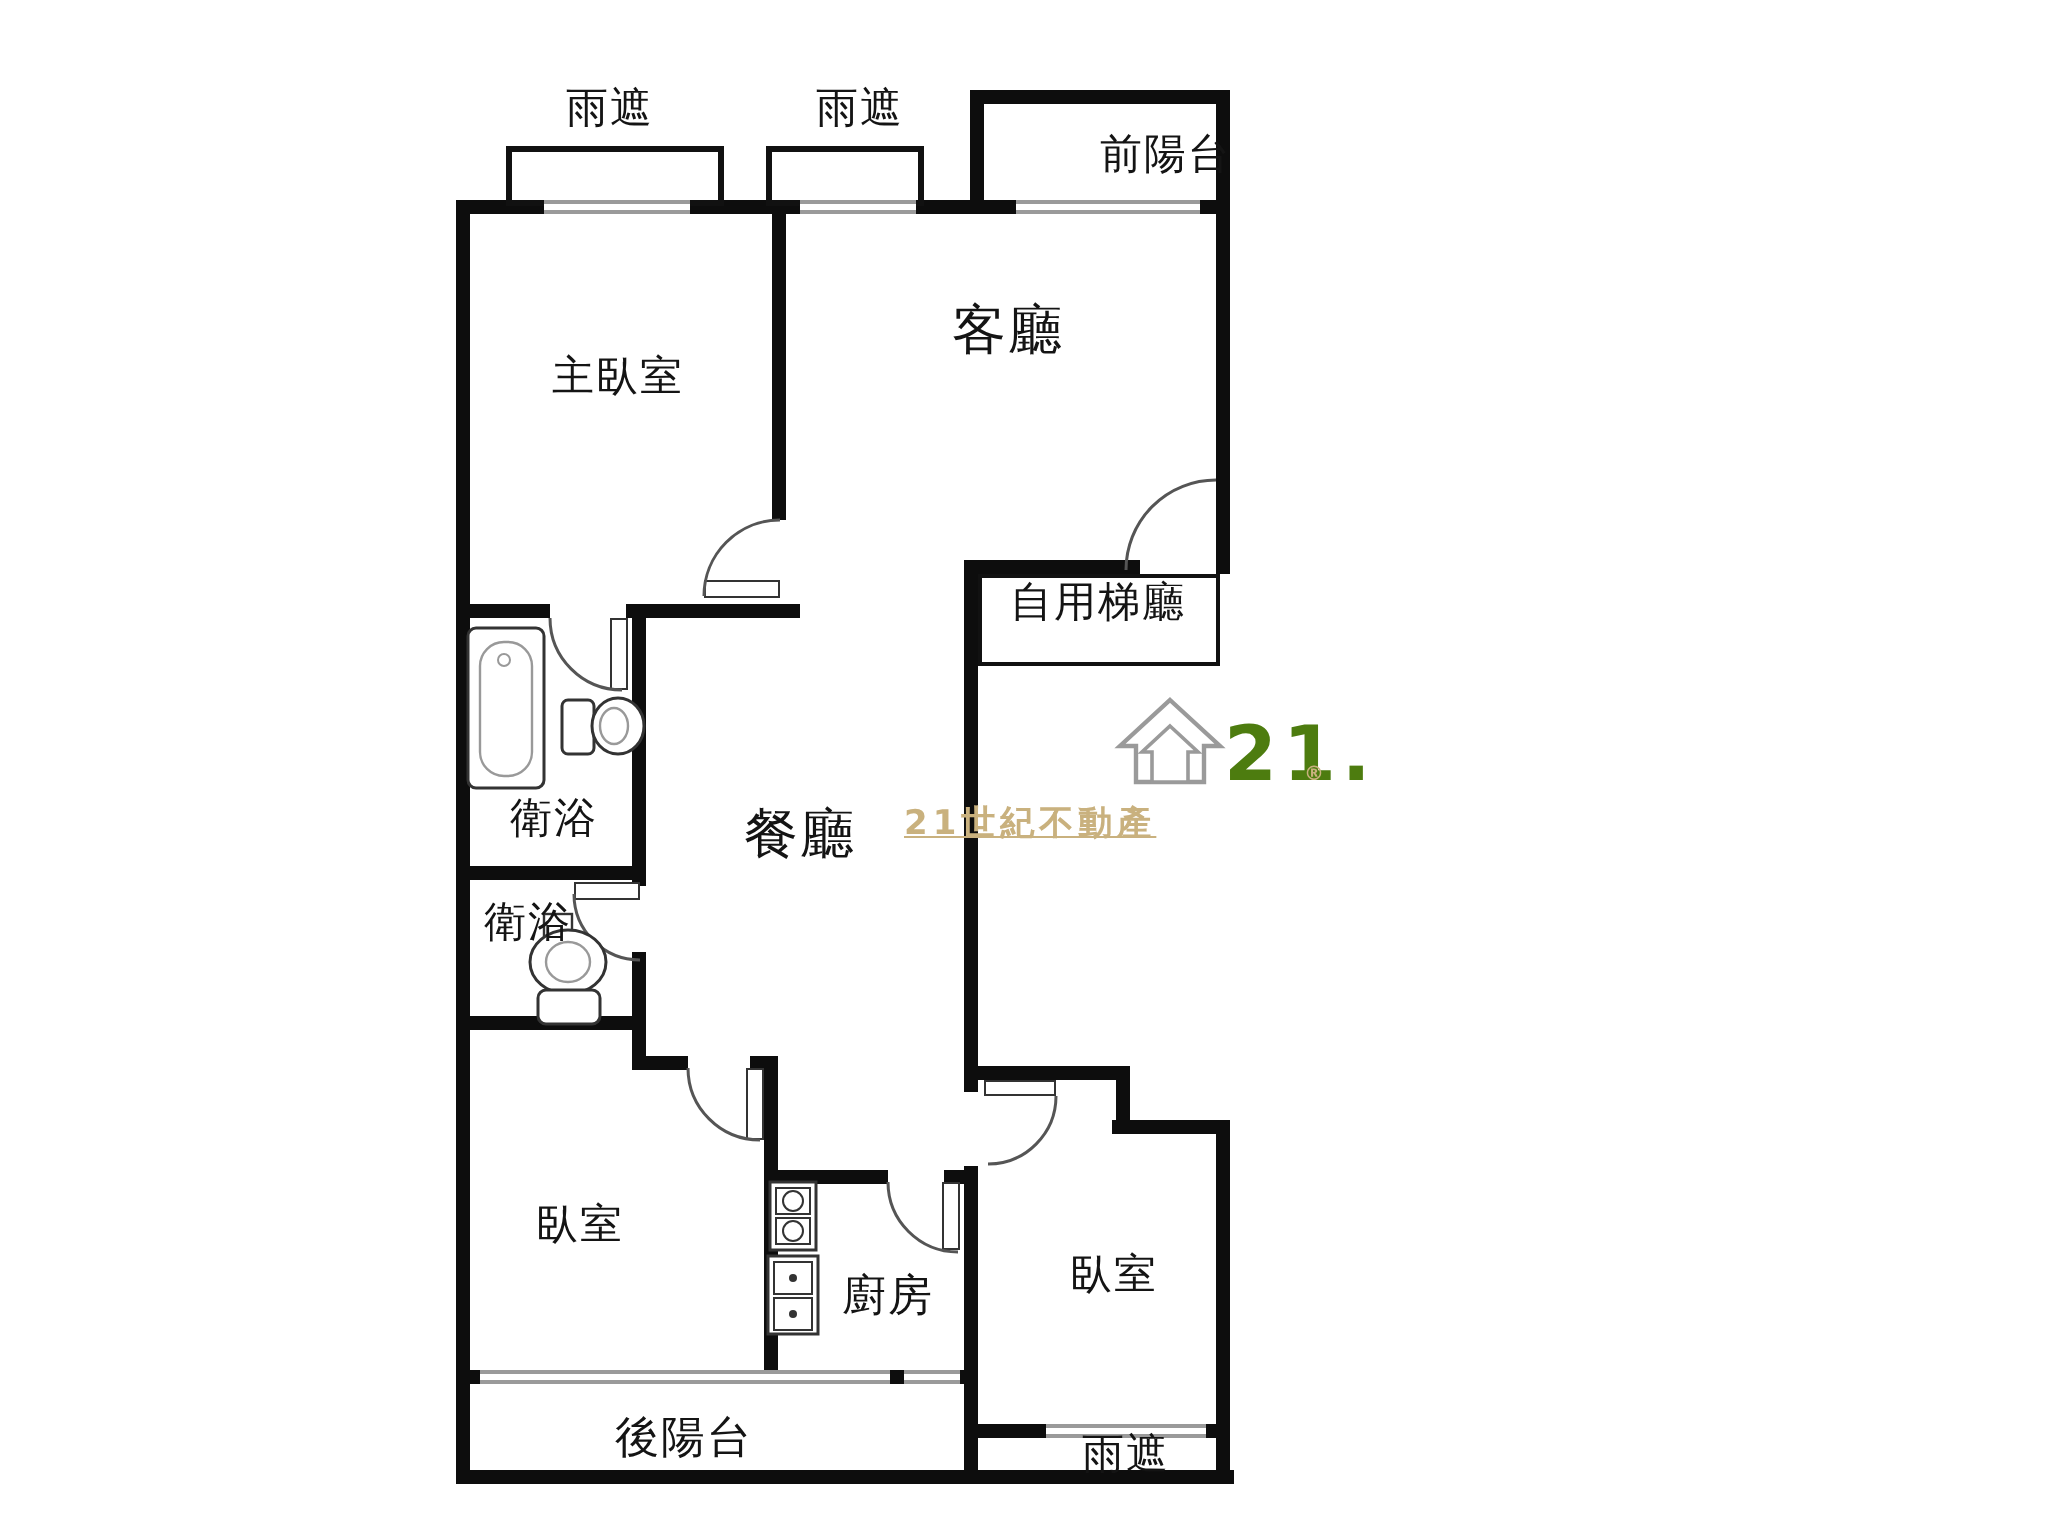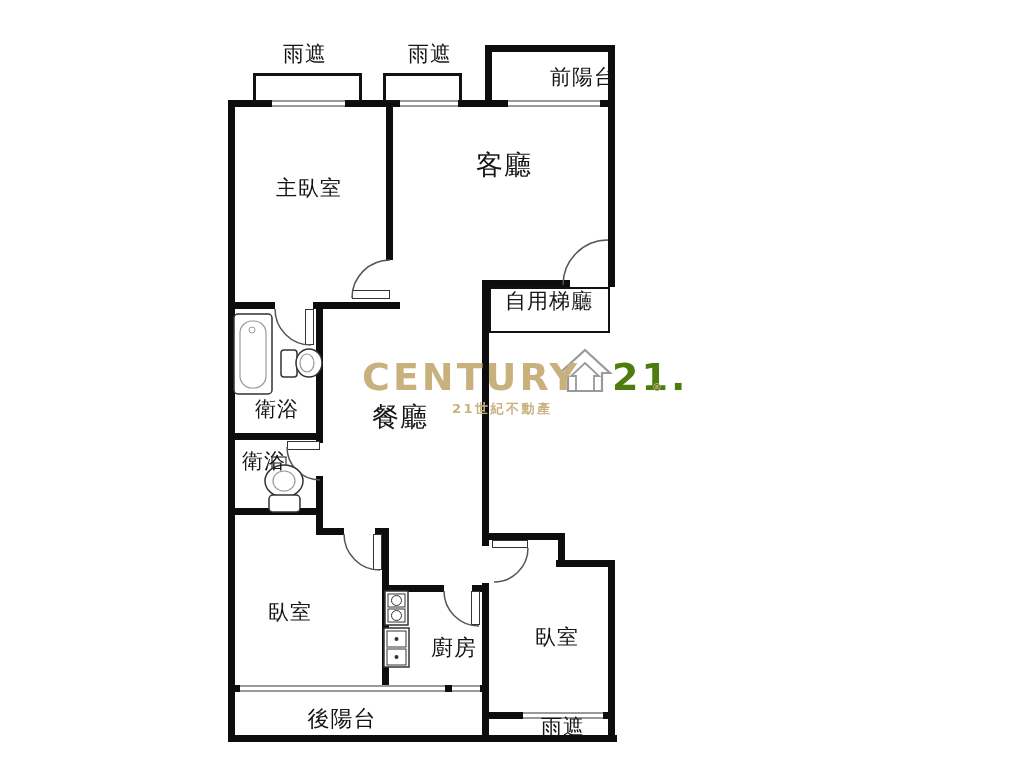--- a/index.html
+++ b/index.html
@@ -9,22 +9,22 @@
   .win{position:absolute;height:7px;background:#ffffff;border-top:2px solid #9a9a9a;
        border-bottom:2px solid #9a9a9a;box-sizing:border-box;}
   .rc{position:absolute;border:3px solid #111;box-sizing:border-box;background:#fff;}
   .box{position:absolute;border:2px solid #111;box-sizing:border-box;background:#fff;}
   .leaf{position:absolute;background:#fff;border:1.5px solid #333;box-sizing:border-box;}
   .lbl{position:absolute;transform:translate(-50%,-50%);color:#141414;white-space:nowrap;
        font-family:"DejaVu Serif","Liberation Serif",serif;letter-spacing:1px;}
   .s21{font-size:21px;} .s22{font-size:22px;} .s26{font-size:21px;} .s27{font-size:27px;}
   #wm-brand,#wm-num{position:absolute;font-weight:700;font-size:38px;letter-spacing:3px;
        font-family:"DejaVu Sans",sans-serif;}
-  #wm-sub{position:absolute;font-weight:700;font-size:13px;letter-spacing:2.5px;
-       font-family:"DejaVu Sans",sans-serif;}
+  #wm-sub{position:absolute;font-weight:700;font-size:17px;letter-spacing:2.5px;
+       font-family:"DejaVu Sans",sans-serif;text-decoration:underline;}
   #wm-reg{position:absolute;font-weight:700;font-size:10px;font-family:"DejaVu Sans",sans-serif;}
   svg{position:absolute;left:0;top:0;}
 </style>
 </head>
 <body>
 
 <div id="stage">
 
   <div>
 
@@ -123,33 +123,32 @@
       <rect x="387" y="649" width="19" height="16" fill="#fff" stroke="#333" stroke-width="1"></rect>
       <circle cx="396.5" cy="657" r="2" fill="#333"></circle>
     </g>
 
     <g>
       <path d="M585,350 L610,373 L602,373 L602,391 L568,391 L568,373 L560,373 Z" fill="#ffffff" stroke="#9a9a9a" stroke-width="2.2"></path>
       <path d="M585,363 L599,376 L594,376 L594,391 L576,391 L576,376 L571,376 Z" fill="#ffffff" stroke="#9a9a9a" stroke-width="1.8"></path>
     </g>
   </svg>
 
-  <div id="wm-brand" style="left:362px;top:355px;color:#C9B17E;">CENTURY</div>
   <div id="wm-num" style="left:612px;top:355px;color:#4d7c0f;">21.</div>
   <div id="wm-reg" style="left:652px;top:382px;color:#C9B17E;">®</div>
   <div id="wm-sub" style="left:452px;top:400px;color:#C9B17E;">21世紀不動產</div>
 
   <div class="lbl s21" style="left:305px;top:54px;">雨遮</div>
   <div class="lbl s21" style="left:430px;top:54px;">雨遮</div>
   <div class="lbl s21" style="left:583px;top:77px;">前陽台</div>
   <div class="lbl s26" style="left:309px;top:188px;">主臥室</div>
   <div class="lbl s27" style="left:488px;top:165px;margin-left:16px;">客廳</div>
   <div class="lbl s21" style="left:549px;top:301px;">自用梯廳</div>
   <div class="lbl s27" style="left:400px;top:417px;">餐廳</div>
   <div class="lbl s21" style="left:277px;top:409px;">衛浴</div>
   <div class="lbl s21" style="left:264px;top:461px;">衛浴</div>
   <div class="lbl s26" style="left:290px;top:612px;">臥室</div>
   <div class="lbl s26" style="left:557px;top:637px;">臥室</div>
-  <div class="lbl s22" style="left:454px;top:648px;">廚房</div>
+  <div class="lbl s22" style="left:444px;top:648px;">廚房</div>
   <div class="lbl s22" style="left:342px;top:719px;">後陽台</div>
   <div class="lbl s21" style="left:563px;top:727px;">雨遮</div>
 
 </div>
 
 </body></html>

